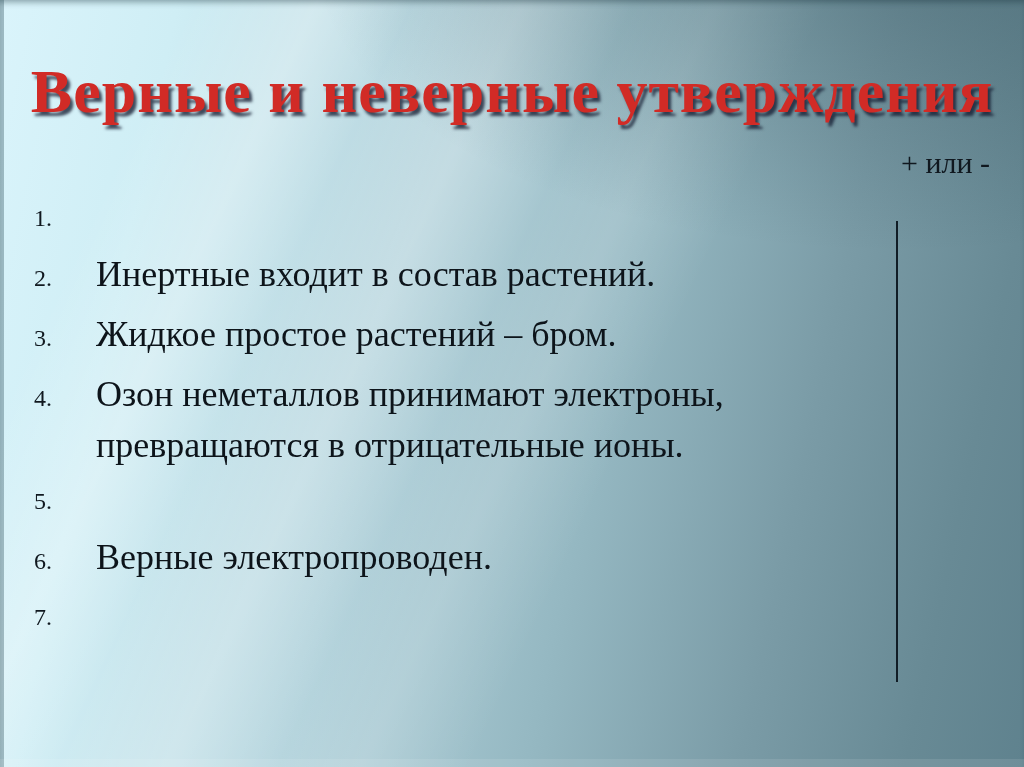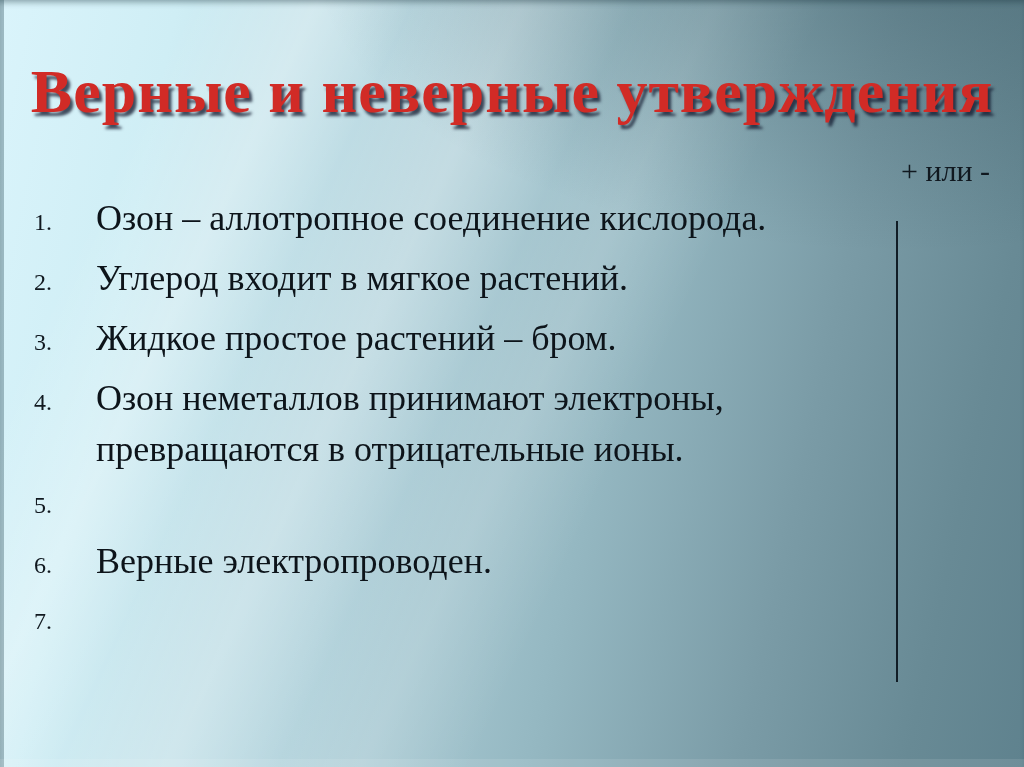--- a/index.html
+++ b/index.html
@@ -59,21 +59,20 @@
     color: #d12b26;
     text-shadow: 3px 4px 3px rgba(22,30,50,0.78);
     white-space: nowrap;
   }
   .plusminus {
     position: absolute;
     top: 146px;
     right: 34px;
     font-size: 30px;
     color: #10181f;
-    margin-top: 8px;
   }
   .list {
     position: absolute;
     top: 193px;
     left: 34px;
     width: 850px;
   }
   .item {
     display: flex;
     align-items: baseline;
@@ -107,25 +106,24 @@
   <div class="edge-left"></div>
   <div class="edge-bottom"></div>
 
   <h1 class="title">Верные и неверные утверждения</h1>
 
   <div class="plusminus">+ или -</div>
 
   <div class="list">
       <div class="item">
         <span class="num">1.</span>
-        <span class="txt">Озон – аллотропное соединение кислорода.</span>
       </div>
       <div class="item">
         <span class="num">2.</span>
-        <span class="txt">Углерод входит в мягкое растений.</span>
+        <span class="txt">Инертные входит в состав растений.</span>
       </div>
       <div class="item">
         <span class="num">3.</span>
         <span class="txt">Жидкое простое растений – бром.</span>
       </div>
       <div class="item">
         <span class="num">4.</span>
         <span class="txt">Озон неметаллов принимают электроны, превращаются в отрицательные ионы.</span>
       </div>
       <div class="item">

